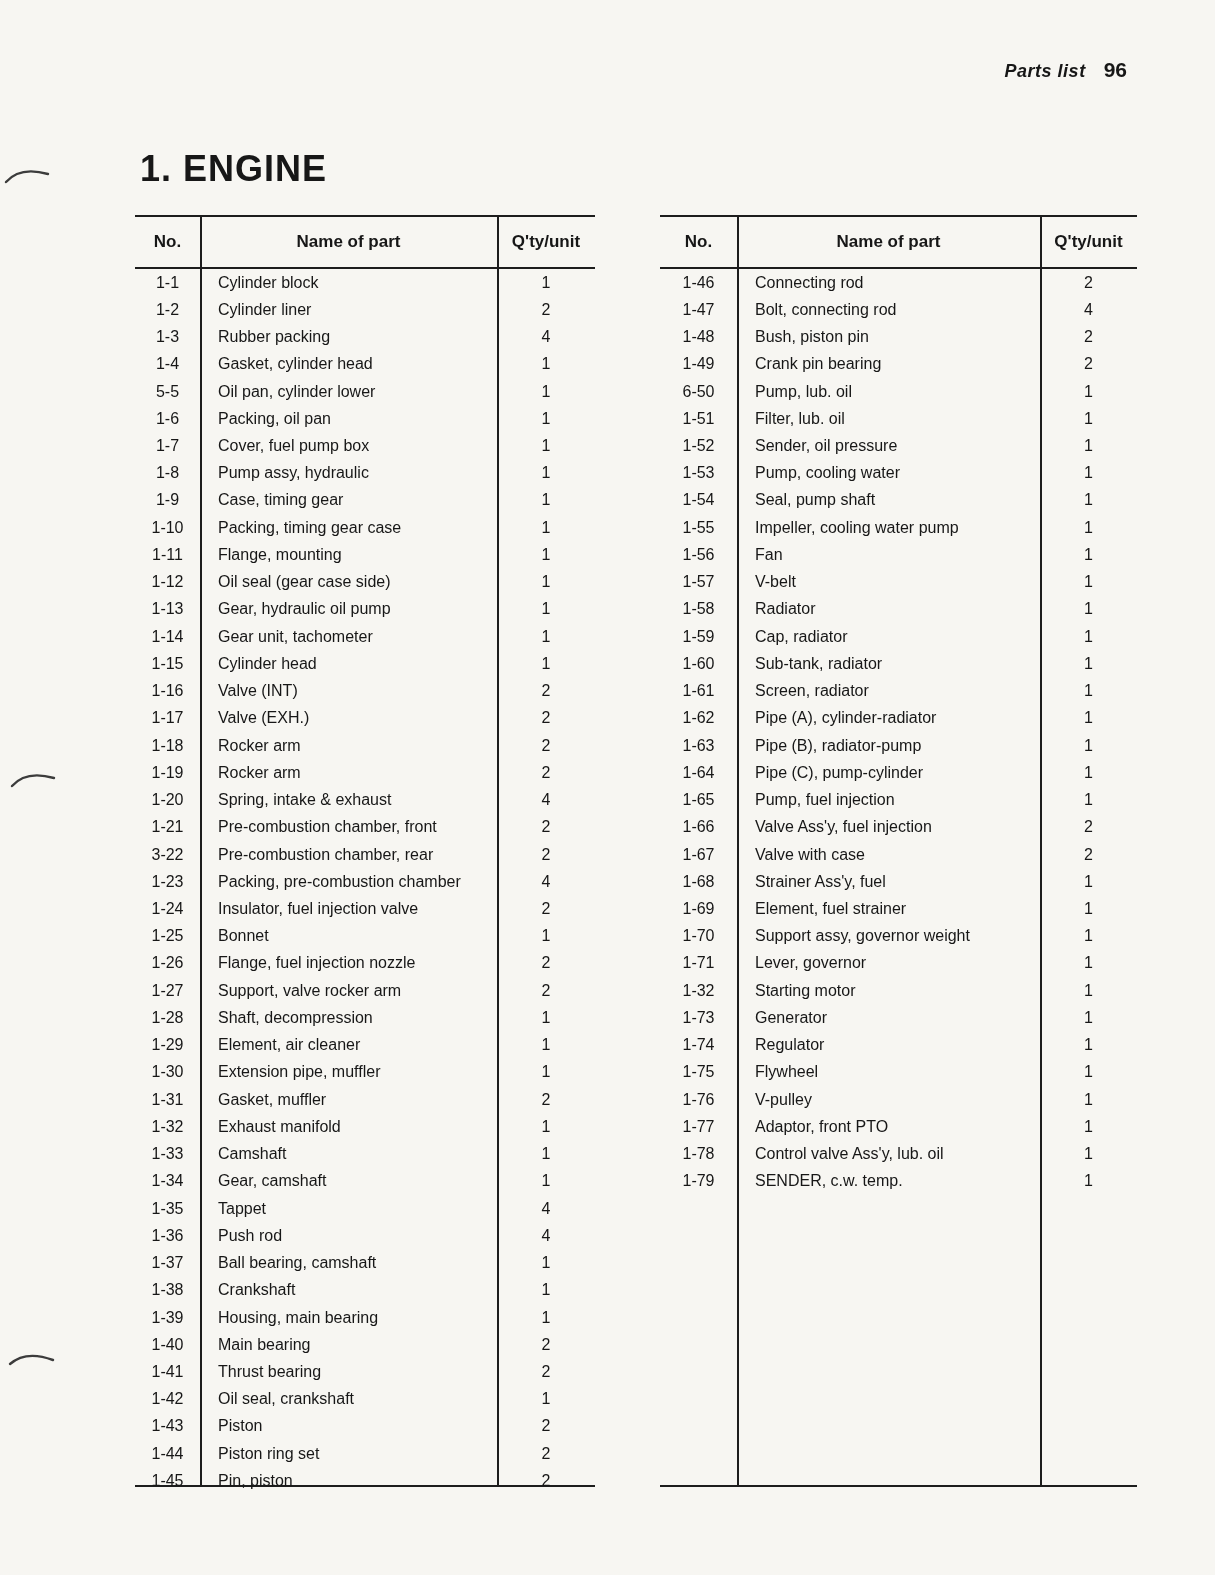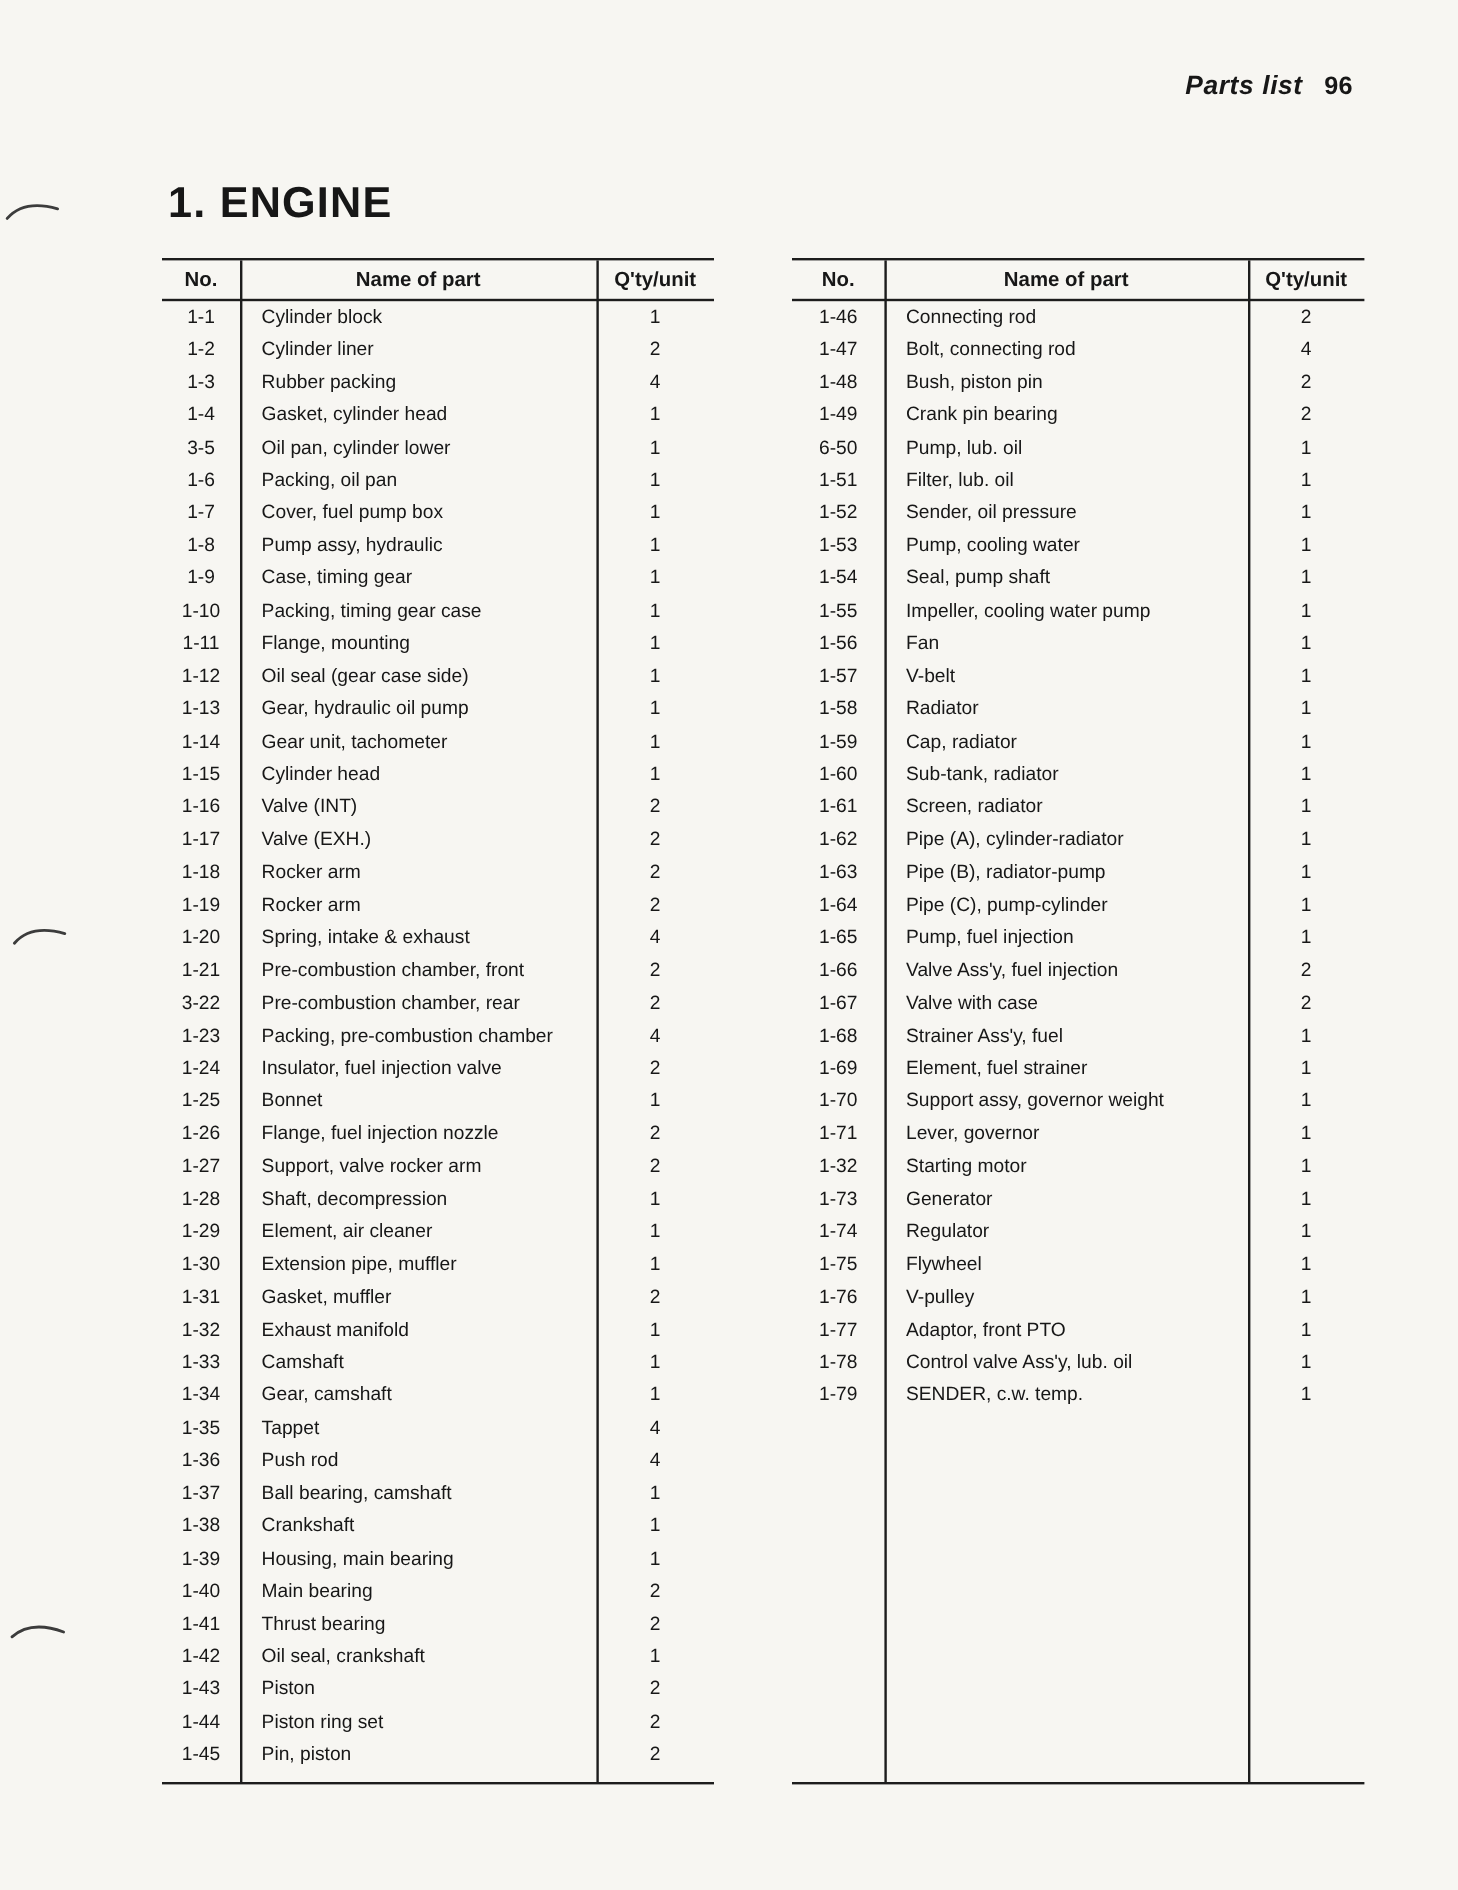--- a/index.html
+++ b/index.html
@@ -9,38 +9,38 @@
     font-family:"Liberation Sans", sans-serif;
     color:#171717;
     position:relative;
     overflow:hidden;
   }
   .top-header{
     position:absolute;top:58px;right:88px;
     white-space:nowrap;
   }
   .top-header .hdr-label{
-    font-style:italic;font-weight:600;font-size:22px;margin-right:18px;letter-spacing:0.5px;
+    font-style:italic;font-weight:600;font-size:18px;margin-right:18px;letter-spacing:0.5px;
   }
   .top-header .hdr-pagenum{
     font-weight:bold;font-size:21px;text-align:right;
   }
   .section-title{
     position:absolute;left:140px;top:148px;margin:0;
     font-size:36px;font-weight:bold;letter-spacing:1px;
   }
   .ptable{
     position:absolute;top:215px;height:1272px;
     border-top:2px solid #1d1d1d;border-bottom:2px solid #1d1d1d;
     box-sizing:border-box;
   }
   .ptable.left{left:135px;width:460px;}
   .ptable.right{left:660px;width:477px;}
   .thead{
-    display:grid;height:34px;align-items:center;
+    display:grid;height:52px;align-items:center;
     border-bottom:2px solid #1d1d1d;box-sizing:border-box;
     font-weight:bold;font-size:17px;
   }
   .left .thead,.left .trow{grid-template-columns:65px 1fr 98px;}
   .right .thead,.right .trow{grid-template-columns:77px 1fr 97px;}
   .trow{
     display:grid;height:27.24px;align-items:center;
     font-size:16px;line-height:1;
   }
   .tcell{overflow:hidden;white-space:nowrap;}
@@ -95,21 +95,21 @@
         <div class="tcell c0">1-3</div>
         <div class="tcell c1">Rubber packing</div>
         <div class="tcell c2">4</div>
       </div>
       <div class="trow">
         <div class="tcell c0">1-4</div>
         <div class="tcell c1">Gasket, cylinder head</div>
         <div class="tcell c2">1</div>
       </div>
       <div class="trow">
-        <div class="tcell c0">3-5</div>
+        <div class="tcell c0">5-5</div>
         <div class="tcell c1">Oil pan, cylinder lower</div>
         <div class="tcell c2">1</div>
       </div>
       <div class="trow">
         <div class="tcell c0">1-6</div>
         <div class="tcell c1">Packing, oil pan</div>
         <div class="tcell c2">1</div>
       </div>
       <div class="trow">
         <div class="tcell c0">1-7</div>

